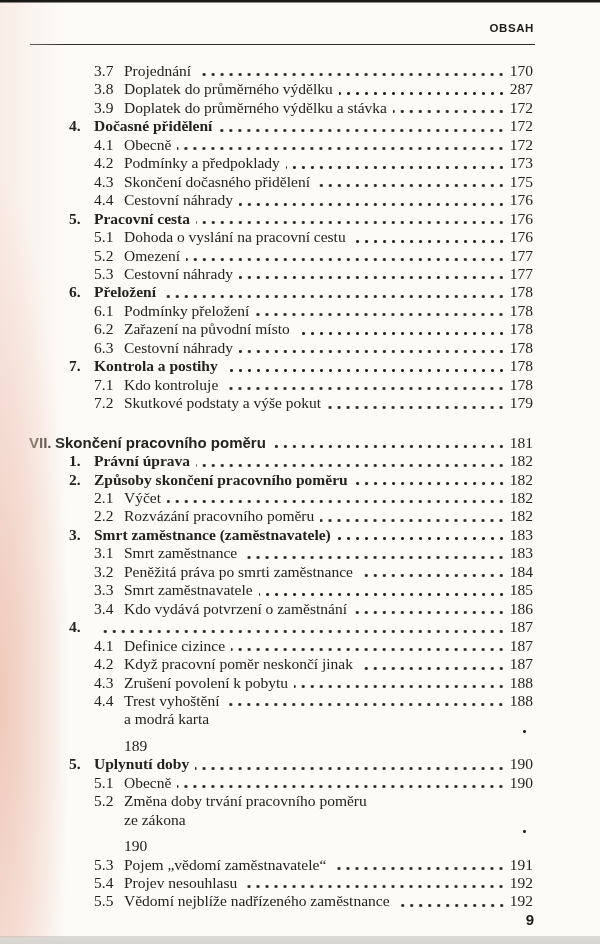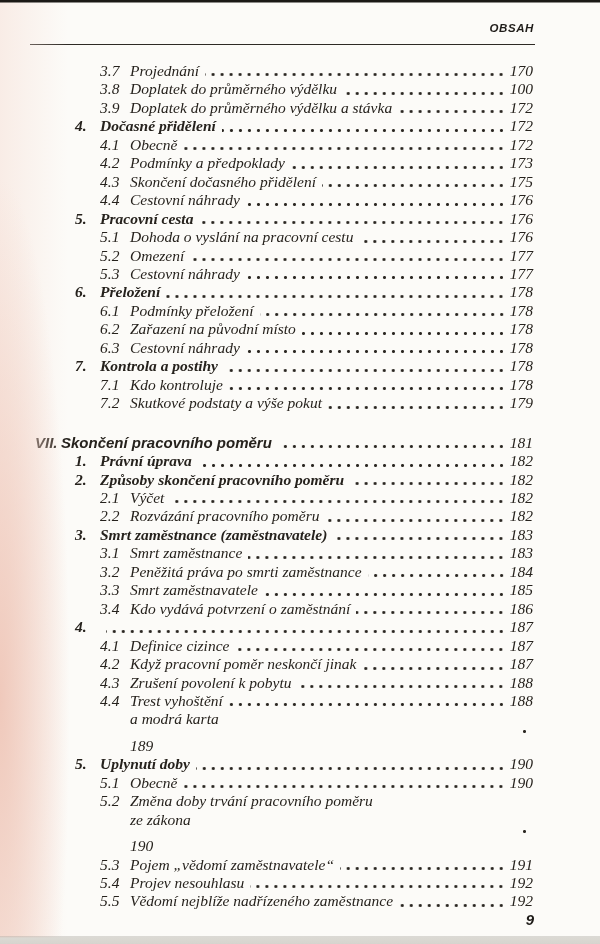--- a/index.html
+++ b/index.html
@@ -4,21 +4,20 @@
 <style>
   html, body { margin: 0; padding: 0; background: #888; }
   #page {
     position: relative;
     width: 600px; height: 944px;
     margin: 0 auto;
     background: #fcfbf8;
     overflow: hidden;
     font-family: "Liberation Serif", serif;
     color: #26221d;
-    font-style: italic;
   }
   
   .top-edge {
     position: absolute; top: 0; left: 0; right: 0; height: 3px;
     background: linear-gradient(to bottom, #1b1916 0, #1b1916 2px, rgba(27,25,22,0) 3px);
     z-index: 5;
   }
   .bottom-edge {
     position: absolute; bottom: 0; left: 0; right: 0; height: 8px;
     background: linear-gradient(to bottom, rgba(120,116,110,0.25) 0, #dbd9d3 2px, #d6d4ce 8px);
@@ -38,21 +37,21 @@
     font-family: "Liberation Sans", sans-serif;
     font-size: 11.5px; font-weight: bold; letter-spacing: 0.6px;
     color: #201d1a;
   }
   .head-rule {
     position: absolute; top: 44px; left: 30px; right: 65px;
     border-top: 1.7px solid #2e2a25;
   }
   
   #toc {
-    position: absolute; top: 62px; left: 35px; right: 67px;
+    position: absolute; top: 62px; left: 29px; right: 67px;
   }
   .toc-row {
     display: flex; align-items: baseline;
     font-size: 15.5px; line-height: 18.45px;
     white-space: nowrap;
   }
   .toc-row.chapter {
     font-family: "Liberation Sans", sans-serif;
     font-weight: bold; font-size: 15px;
   }
@@ -99,21 +98,21 @@
       <div class="toc-row subsection">
         <span class="num">3.7</span>
         <span class="title">Projednání</span>
         <span class="leader"></span>
         <span class="page-num">170</span>
       </div>
       <div class="toc-row subsection">
         <span class="num">3.8</span>
         <span class="title">Doplatek do průměrného výdělku</span>
         <span class="leader"></span>
-        <span class="page-num">100</span>
+        <span class="page-num">287</span>
       </div>
       <div class="toc-row subsection">
         <span class="num">3.9</span>
         <span class="title">Doplatek do průměrného výdělku a stávka</span>
         <span class="leader"></span>
         <span class="page-num">172</span>
       </div>
       <div class="toc-row section">
         <span class="num">4.</span>
         <span class="title">Dočasné přidělení</span>

